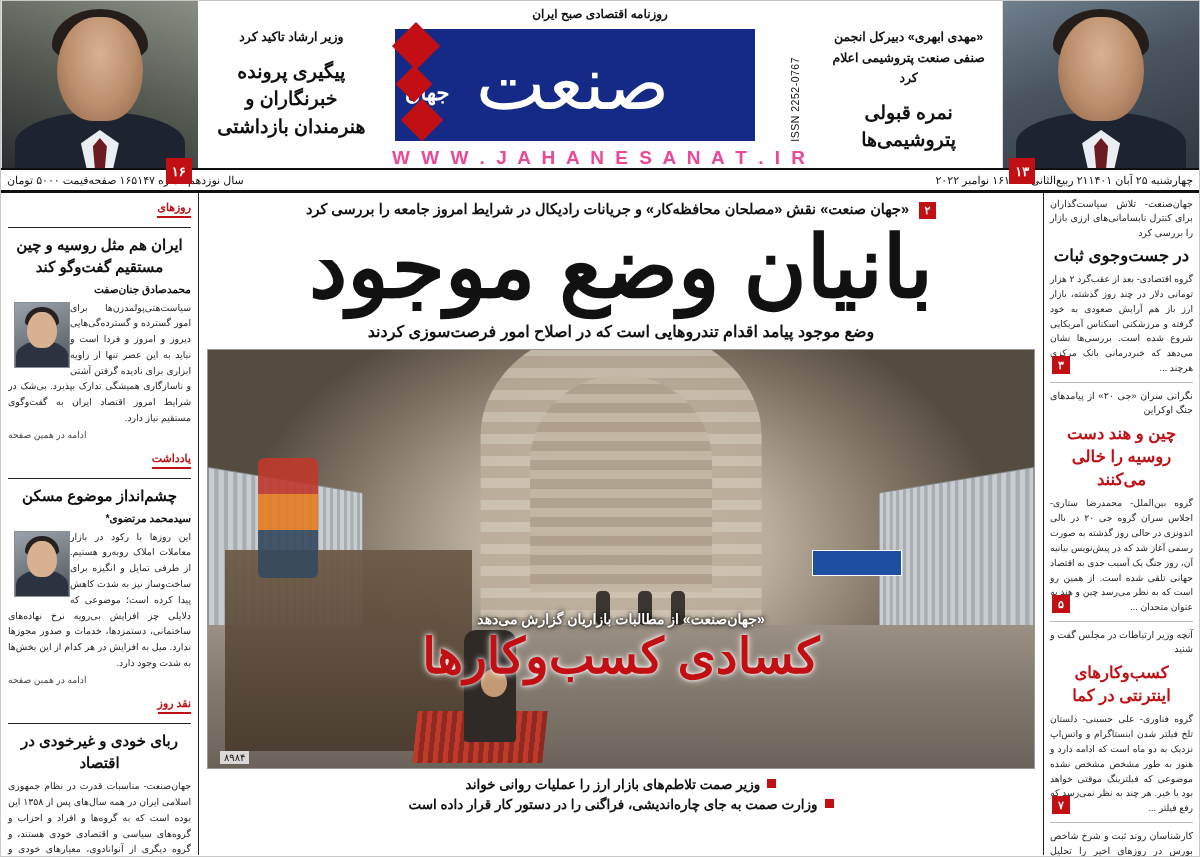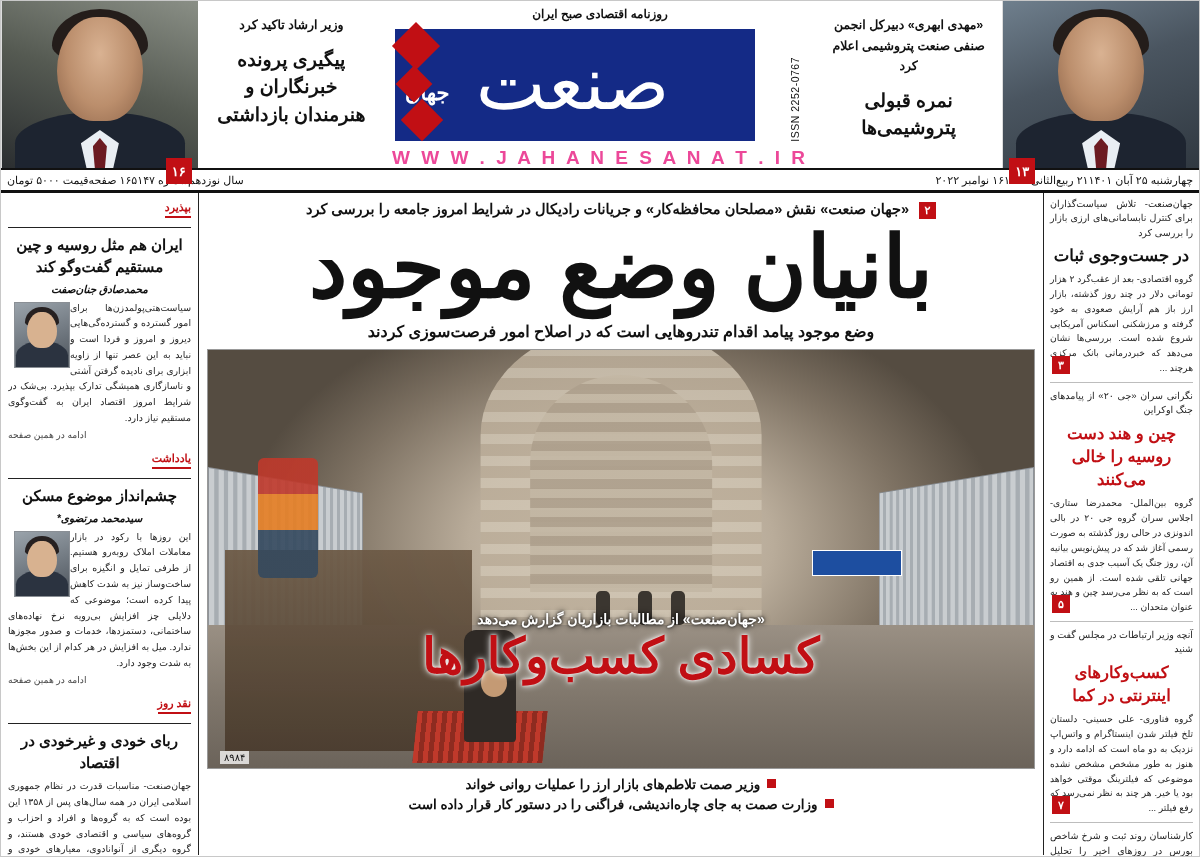--- a/index.html
+++ b/index.html
@@ -91,21 +91,21 @@
     color: #fff;
     font-size: 13px; font-weight: bold;
     display: flex; align-items: center; justify-content: center;
     z-index: 4;
   }
   .badge-right { left: 6px; }
   .badge-left  { right: 6px; }
 
   .mast-headline-col {
     width: 190px;
-    padding: 14px 10px 6px 10px;
+    padding: 26px 10px 6px 10px;
     text-align: center;
     direction: rtl;
   }
   .mast-kicker {
     font-size: 12.5px;
     line-height: 1.65;
     color: #111;
     font-weight: bold;
     margin-bottom: 8px;
   }
@@ -428,21 +428,21 @@
     border-bottom: 2px solid #c10f14;
     padding-bottom: 2px; margin-bottom: 5px;
   }
   .lc-rule { border: 0; border-top: 1px solid #222; margin: 4px 0 6px 0; }
   .lc-title {
     font-size: 15px; font-weight: bold; color: #111;
     text-align: center; line-height: 1.45; margin-bottom: 5px;
   }
   .lc-author {
     font-size: 10.5px; font-weight: bold; color: #111;
-    text-align: center; margin-bottom: 5px; font-style: italic;
+    text-align: right; margin-bottom: 5px;
   }
   .lc-flow { overflow: hidden; }
   .lc-portrait {
     float: left;
     width: 56px; height: 66px;
     margin: 2px 0 3px 6px;
     position: relative;
     overflow: hidden;
     background: linear-gradient(160deg,#9aa3ab,#4d545c);
     border: 1px solid #8a8f95;
@@ -611,21 +611,21 @@
         <div class="bullet-row">
           <span class="bullet-dot"></span>
           <span>وزارت صمت به جای چاره‌اندیشی، فراگنی را در دستور کار قرار داده است</span>
         </div>
       </div>
     </div>
 
     <div class="col-left">
 
       <div class="lc-section">
-        <span class="lc-tag">بپذیرد</span>
+        <span class="lc-tag">روزهای</span>
         <hr class="lc-rule">
         <div class="lc-title">ایران هم مثل روسیه و چین مستقیم گفت‌وگو کند</div>
         <div class="lc-author">محمدصادق جنان‌صفت</div>
         <div class="lc-flow">
           <div class="lc-portrait">
             <div class="lp-body"></div>
               <div class="lp-hair"></div>
               <div class="lp-face"></div>
           </div>
           <div class="lc-body">سیاست‌هتی‌پولمدزن‌ها برای امور گسترده و گسترده‌گی‌هایی دیروز و امروز و فردا است و نباید به این عصر تنها از زاویه ابزاری برای نادیده گرفتن آشتی و ناسازگاری همیشگی تدارک بپذیرد. بی‌شک در شرایط امروز اقتصاد ایران به گفت‌وگوی مستقیم نیاز دارد.</div>

